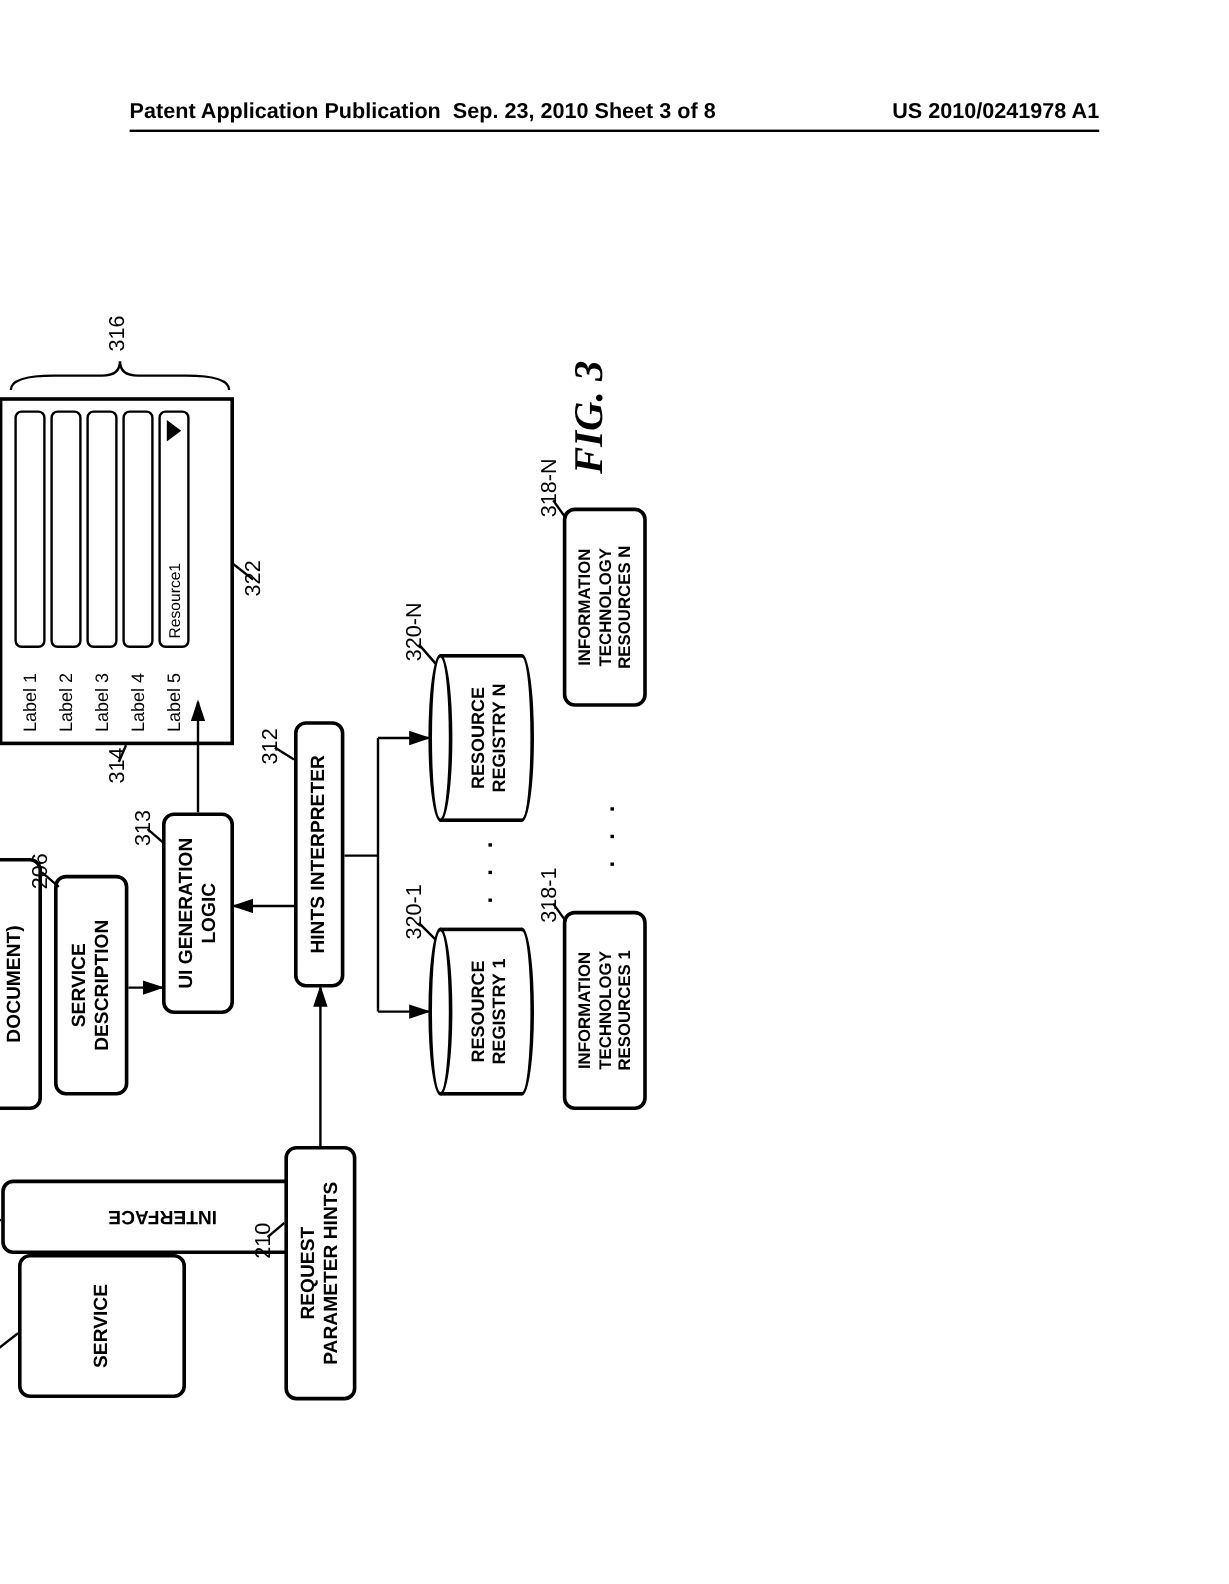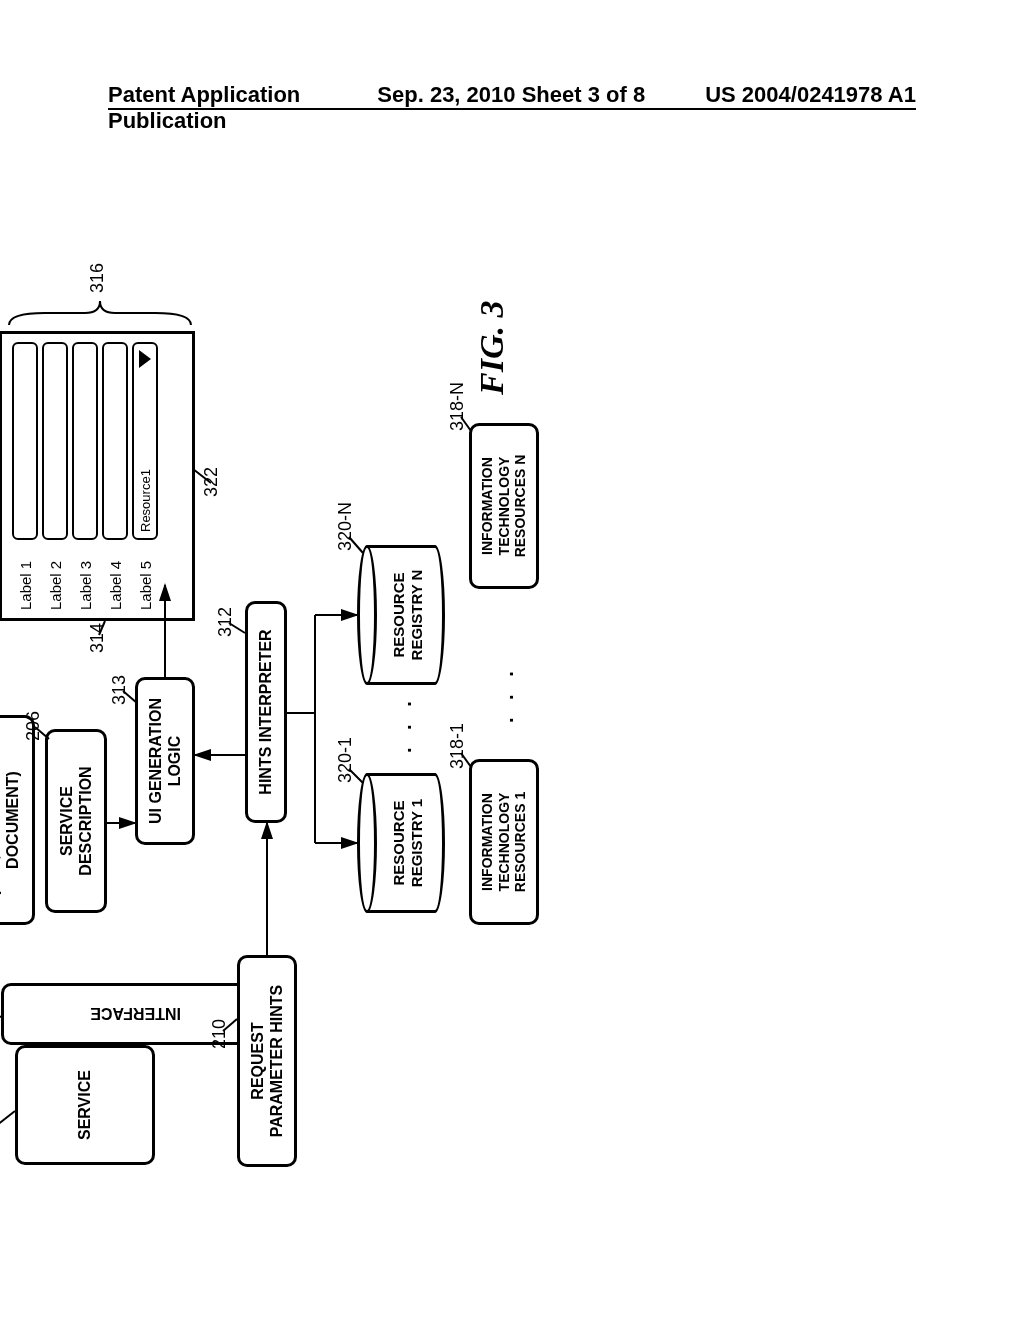--- a/index.html
+++ b/index.html
@@ -17,21 +17,21 @@
     width: 1024px;
     height: 1320px;
   }
   .header {
     position: absolute;
     top: 82px;
     left: 108px;
     right: 108px;
     display: flex;
     font-weight: bold;
-    font-size: 22px;
+    font-size: 18px;
   }
   .header-rule {
     position: absolute;
     top: 108px;
     left: 108px;
     width: 808px;
     border-top: 2.5px solid #000;
   }
   .header .l { flex: 1; }
   .header .c { flex: 1; text-align: left; }
@@ -153,21 +153,21 @@
   }
 </style>
 </head>
 <body>
 
 <div class="page">
 
   <div class="header">
     <div class="l">Patent Application Publication</div>
     <div class="c">Sep. 23, 2010  Sheet 3 of 8</div>
-    <div class="r">US 2004/0241978 A1</div>
+    <div class="r">US 2010/0241978 A1</div>
   </div>
   <div class="header-rule"></div>
 
   <div class="fig-area">
 
     <div class="box" style="left:-80px; top:10px; width:120px; height:140px; white-space:pre;">SERVICE</div>
     <div class="ref" style="left:-62px; top:-22px;">202</div>
 
     <div class="box" style="left:40px; top:-4px; width:62px; height:270px; writing-mode:initial;">
         <span style="transform: rotate(-90deg); display: block;">INTERFACE</span>

